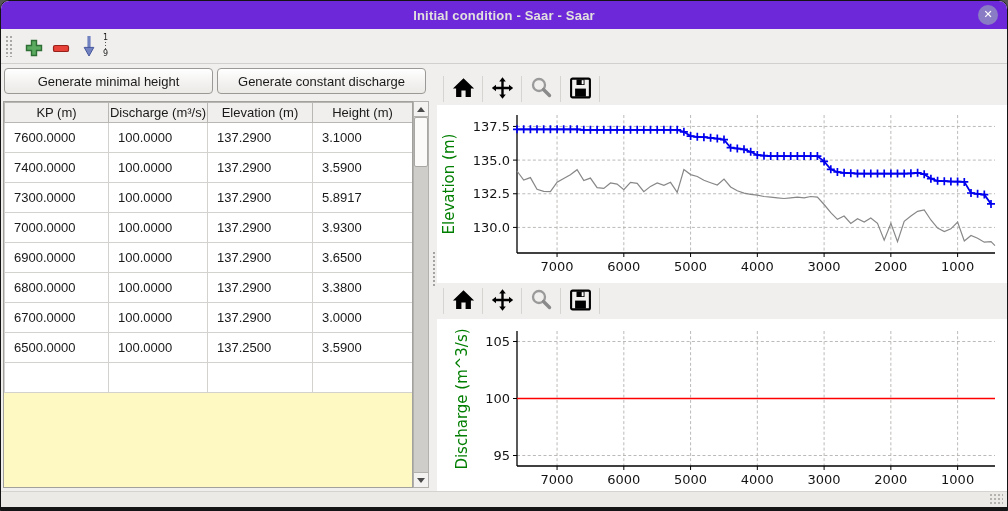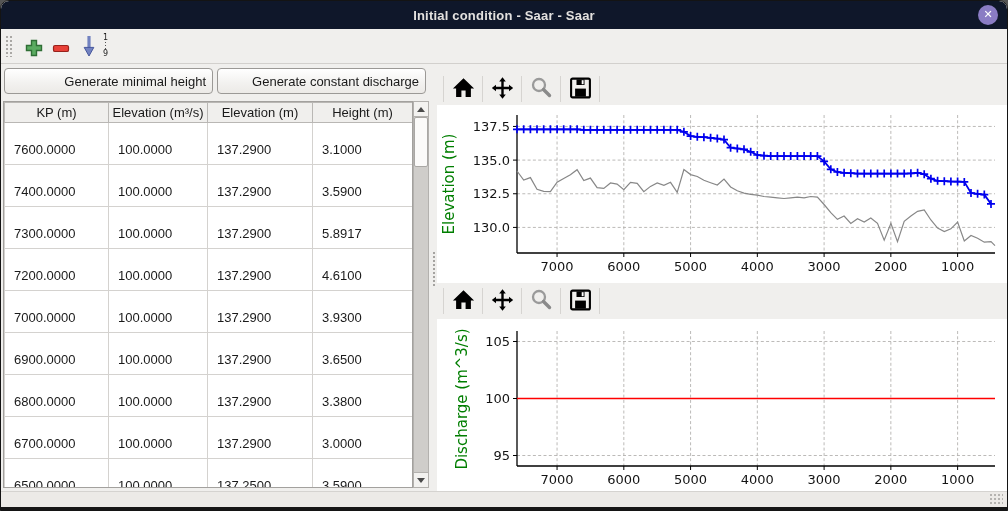--- a/index.html
+++ b/index.html
@@ -1,19 +1,19 @@
 <!DOCTYPE html>
 <html><head>
 <meta charset="utf-8">
 <style>
   html,body{margin:0;padding:0;background:#555;font-family:"Liberation Sans",sans-serif;}
   .win{position:relative;width:1008px;height:511px;background:#f0efed;border-radius:9px 9px 0 0;
        overflow:hidden;box-sizing:border-box;border:1px solid #141414;}
   
-  .titlebar{position:absolute;left:0;top:0;width:100%;height:28px;background:#0f172a;
+  .titlebar{position:absolute;left:0;top:0;width:100%;height:28px;background:#6d28d9;
             border-radius:8px 8px 0 0;display:flex;align-items:center;justify-content:center;}
   .titlebar .title{color:#e3e1df;font-size:13px;font-weight:700;letter-spacing:.2px;}
   .close-btn{position:absolute;right:9px;top:4px;width:20px;height:20px;border-radius:50%;
              background:#8a7cc4;border:none;color:#fff;font-size:11px;line-height:20px;
              text-align:center;padding:0;cursor:pointer;font-family:"DejaVu Sans",sans-serif;}
   
   .main-toolbar{position:absolute;left:0;top:28px;width:100%;height:34px;background:#f0efed;
                 border-bottom:1px solid #d2d0cd;}
   .tb-grip{position:absolute;left:4px;top:6px;width:7px;height:22px;
            background-image:radial-gradient(circle,#aaa8a5 1px,transparent 1.3px);
@@ -23,30 +23,30 @@
   #btn-del{left:51px;top:38px;}
   #btn-sort{left:82px;top:32px;width:26px;height:26px;}
   .sort-num{position:absolute;font-size:8px;color:#1a1a1a;line-height:8px;font-family:"DejaVu Sans",sans-serif;}
   .sort-num.n1{right:1px;top:1px;}
   .sort-num.n9{right:1px;bottom:1px;}
   .sort-dots{position:absolute;right:3px;top:9px;width:1px;height:8px;
              background-image:linear-gradient(#555 1px,transparent 1px);background-size:1px 3px;}
   
   .gen-btn{position:absolute;top:67px;height:26px;border:1px solid #9b9996;border-radius:4px;
            background:linear-gradient(#ffffff,#f2f1ef 60%,#eceae7);font-size:13px;color:#1a1a1a;
-           font-family:"Liberation Sans",sans-serif;cursor:pointer;text-align:right;}
+           font-family:"Liberation Sans",sans-serif;cursor:pointer;}
   #gen-min{left:3px;width:209px;}
   #gen-con{left:216px;width:209px;}
   .table-wrap{position:absolute;left:2px;top:100px;width:410px;height:387px;overflow:hidden;
               border:1px solid #a3a19e;box-sizing:border-box;background:#fef9c3;}
   table{border-collapse:collapse;width:100%;table-layout:fixed;}
   th{height:19px;background:#f0efed;border:1px solid #b9b7b4;font-size:13px;font-weight:400;
      color:#1a1a1a;text-align:center;padding:0;}
   td{height:29px;border:1px solid #d4d2cf;background:#fff;font-size:13px;color:#1a1a1a;
-     padding:12px 0 0 9px;white-space:nowrap;overflow:hidden;}
+     padding:0 0 0 9px;white-space:nowrap;overflow:hidden;}
   col.c1{width:104px}col.c2{width:99px}col.c3{width:105px}col.c4{width:100px}
   
   .vscroll{position:absolute;left:412px;top:100px;width:16px;height:387px;background:#cfcdca;
            border:1px solid #b3b1ae;box-sizing:border-box;}
   .sb-btn{position:absolute;left:0;width:14px;height:14px;background:#f3f2f0;display:flex;
           align-items:center;justify-content:center;cursor:pointer;}
   .sb-up{top:0;border-bottom:1px solid #b3b1ae;}
   .sb-down{bottom:0;border-top:1px solid #b3b1ae;}
   .tri-up{width:0;height:0;border-left:4px solid transparent;border-right:4px solid transparent;
           border-bottom:5px solid #4a4a4a;}
@@ -130,21 +130,21 @@
     <table>
       <colgroup>
           <col class="c1">
           <col class="c2">
           <col class="c3">
           <col class="c4">
         </colgroup>
       <thead>
           <tr id="thead-row">
             <th>KP (m)</th>
-            <th>Elevation (m³/s)</th>
+            <th>Discharge (m³/s)</th>
             <th>Elevation (m)</th>
             <th>Height (m)</th>
           </tr>
         </thead>
       <tbody id="table-body">
           <tr>
             <td>7600.0000</td>
             <td>100.0000</td>
             <td>137.2900</td>
             <td>3.1000</td>
@@ -153,26 +153,20 @@
             <td>7400.0000</td>
             <td>100.0000</td>
             <td>137.2900</td>
             <td>3.5900</td>
           </tr>
           <tr>
             <td>7300.0000</td>
             <td>100.0000</td>
             <td>137.2900</td>
             <td>5.8917</td>
-          </tr>
-          <tr>
-            <td>7200.0000</td>
-            <td>100.0000</td>
-            <td>137.2900</td>
-            <td>4.6100</td>
           </tr>
           <tr>
             <td>7000.0000</td>
             <td>100.0000</td>
             <td>137.2900</td>
             <td>3.9300</td>
           </tr>
           <tr>
             <td>6900.0000</td>
             <td>100.0000</td>

